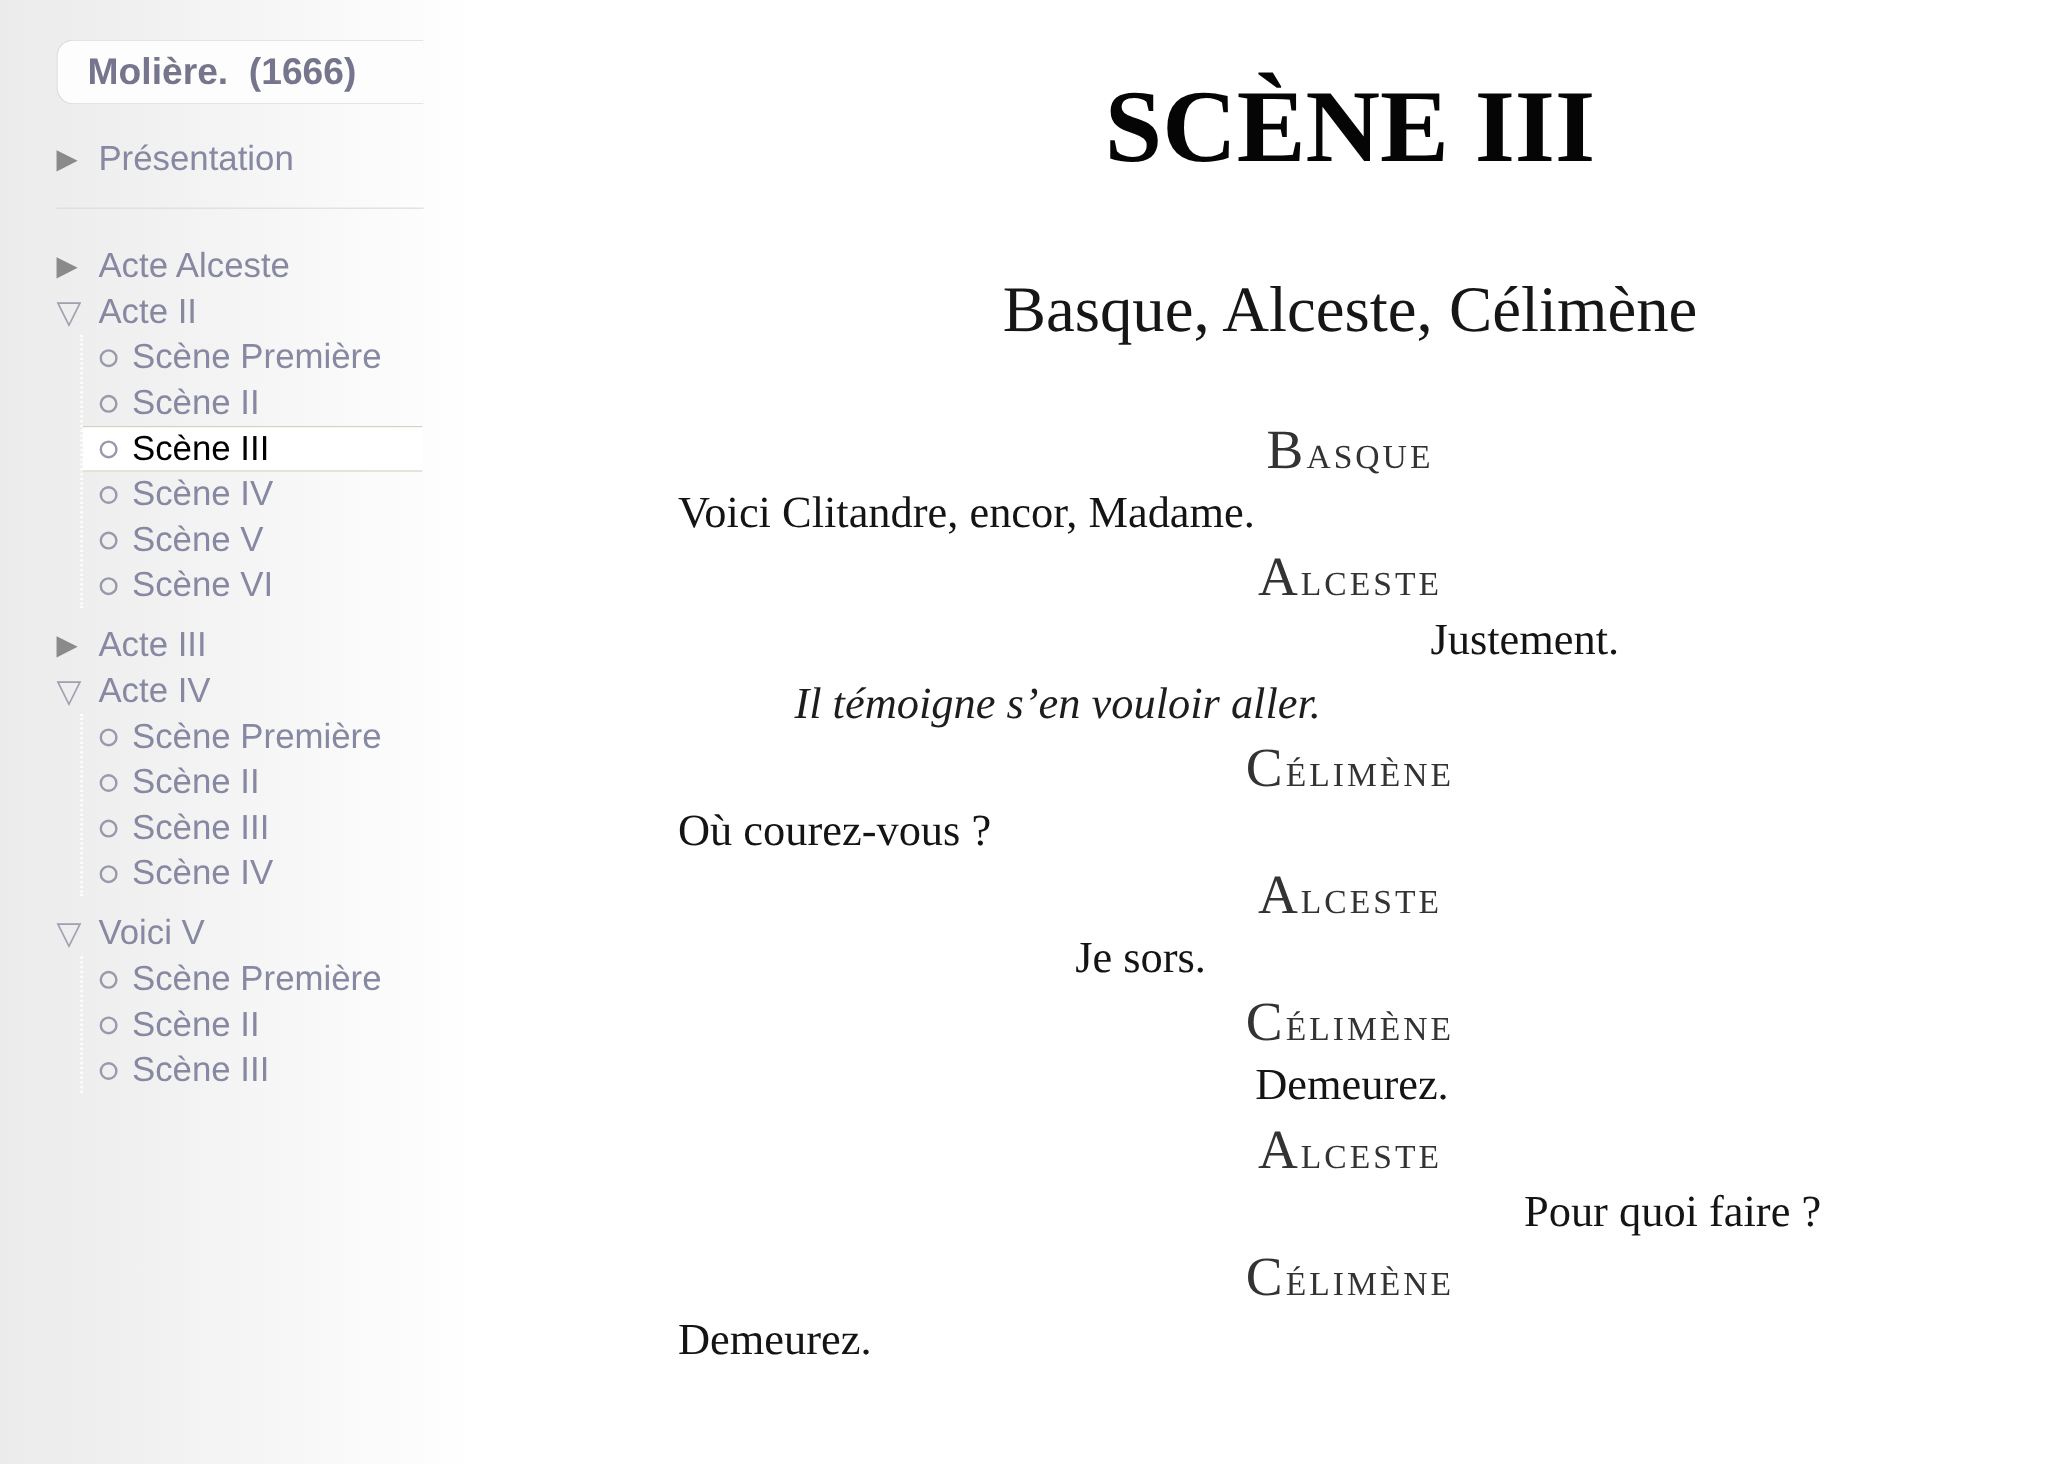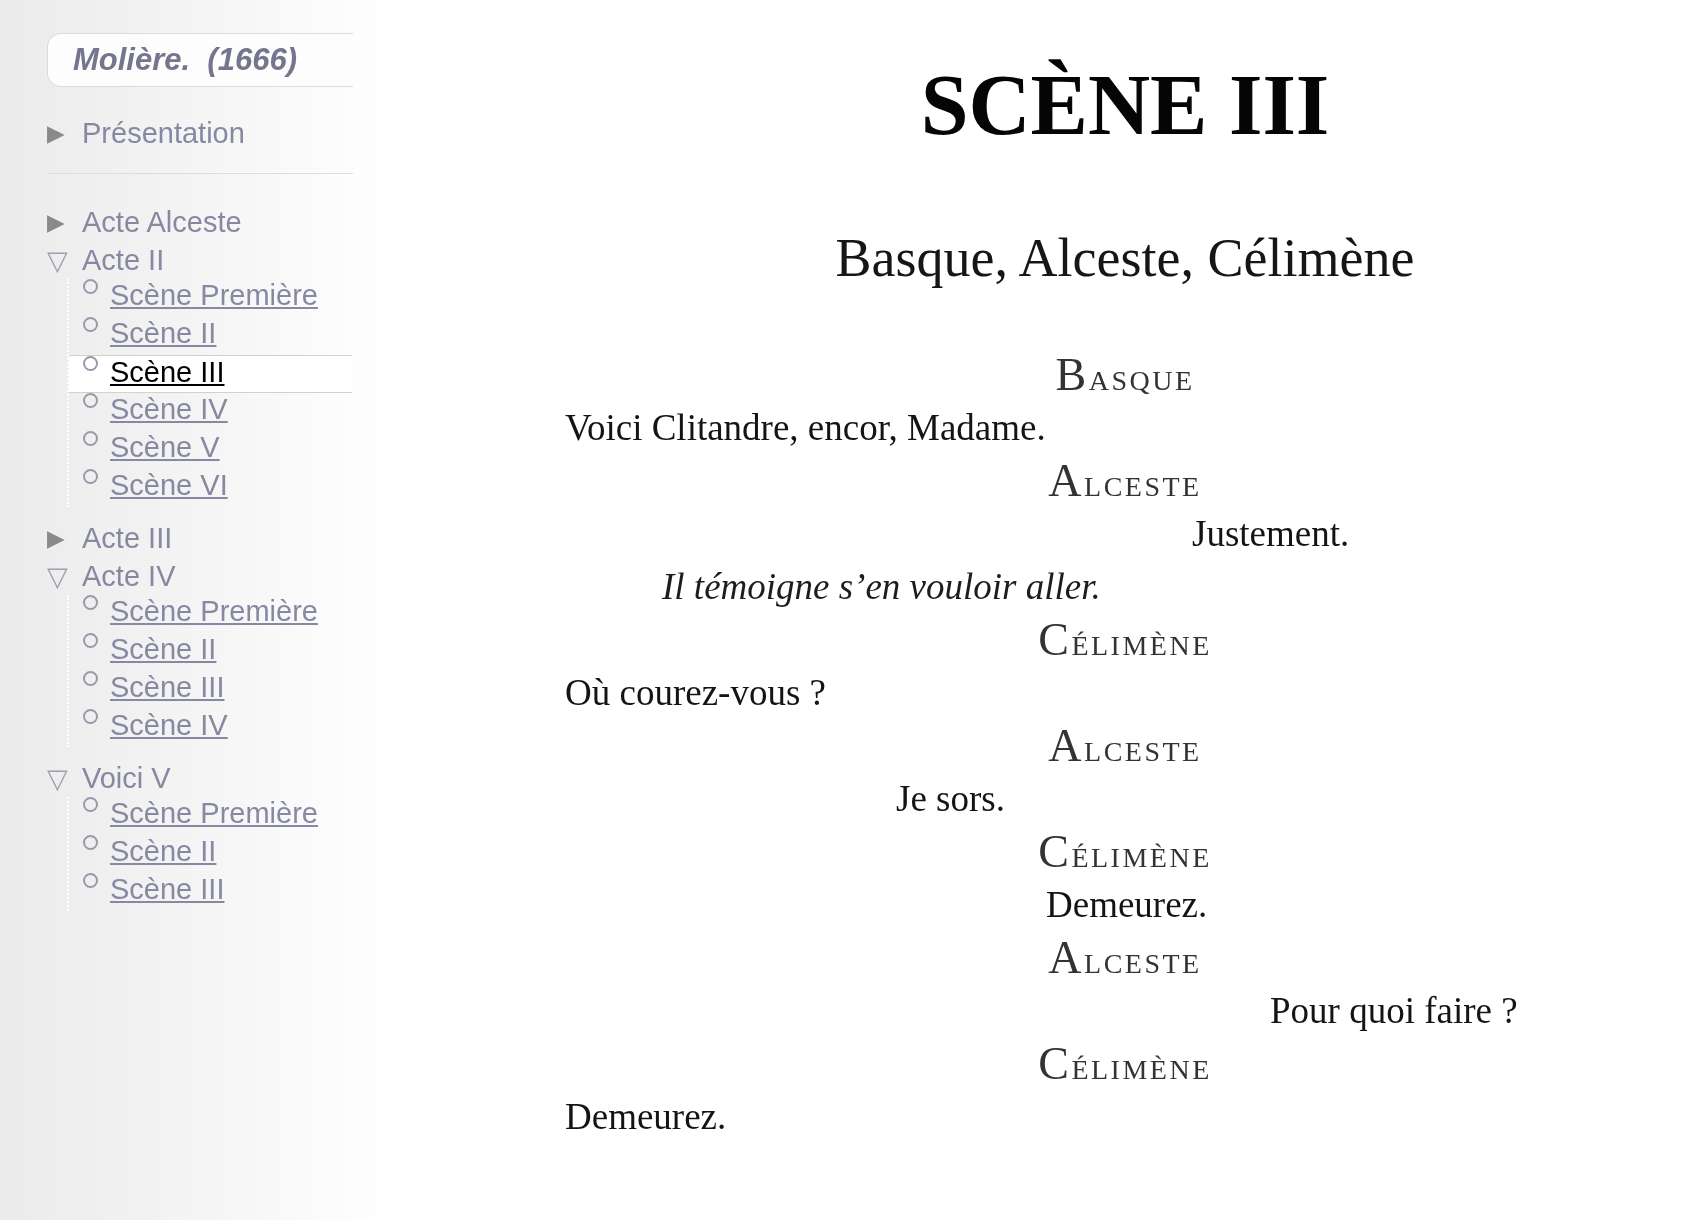--- a/index.html
+++ b/index.html
@@ -21,21 +21,21 @@
   }
   .book-header {
     margin:33px 0 0 47px; width:306px; box-sizing:border-box;
     border:1px solid #dcdcdc; border-right:none;
     border-radius:14px 0 0 14px;
     background:#fdfdfd;
     padding:7px 0 7px 25px;
     font-weight:bold; font-size:31px; line-height:38px;
     color:var(--sidebar-header-text, #75758e);
   }
-  .book-header div { white-space:pre;font-style:italic; }
+  .book-header div { white-space:pre; }
   .nav-item {
     display:flex; align-items:center;
     height:38px; padding-left:47px; gap:9px;
     cursor:pointer; white-space:pre;
   }
   .nav-item.presentation { margin-top:27px; }
   .tri {
     font-family:"DejaVu Sans", sans-serif;
     width:26px; flex:0 0 auto; text-align:left;
   }
@@ -44,23 +44,23 @@
   .divider {
     border-top:1px solid #dddddd;
     margin:21px 0 29px 47px; width:306px; height:0;
   }
   .scene-list {
     margin-left:67px;
     border-left:2px dotted #ffffff;
     margin-bottom:12px;
   }
   .scene-item {
-    display:flex; align-items:flex-start;
+    display:flex; align-items:center;
     height:38px; padding-left:14px; gap:12px;
-    cursor:pointer; white-space:pre;text-decoration:underline;
+    cursor:pointer; white-space:pre;
   }
   .bullet {
     width:15px; height:15px; box-sizing:border-box; flex:0 0 auto;
     border:2px solid #9899ab; border-radius:50%;
     background:transparent;
   }
   .scene-item.selected {
     background:#ffffff;
     border-top:1px solid var(--selected-border, #d9d1c0);
     border-bottom:1px solid var(--selected-border, #d9d1c0);

